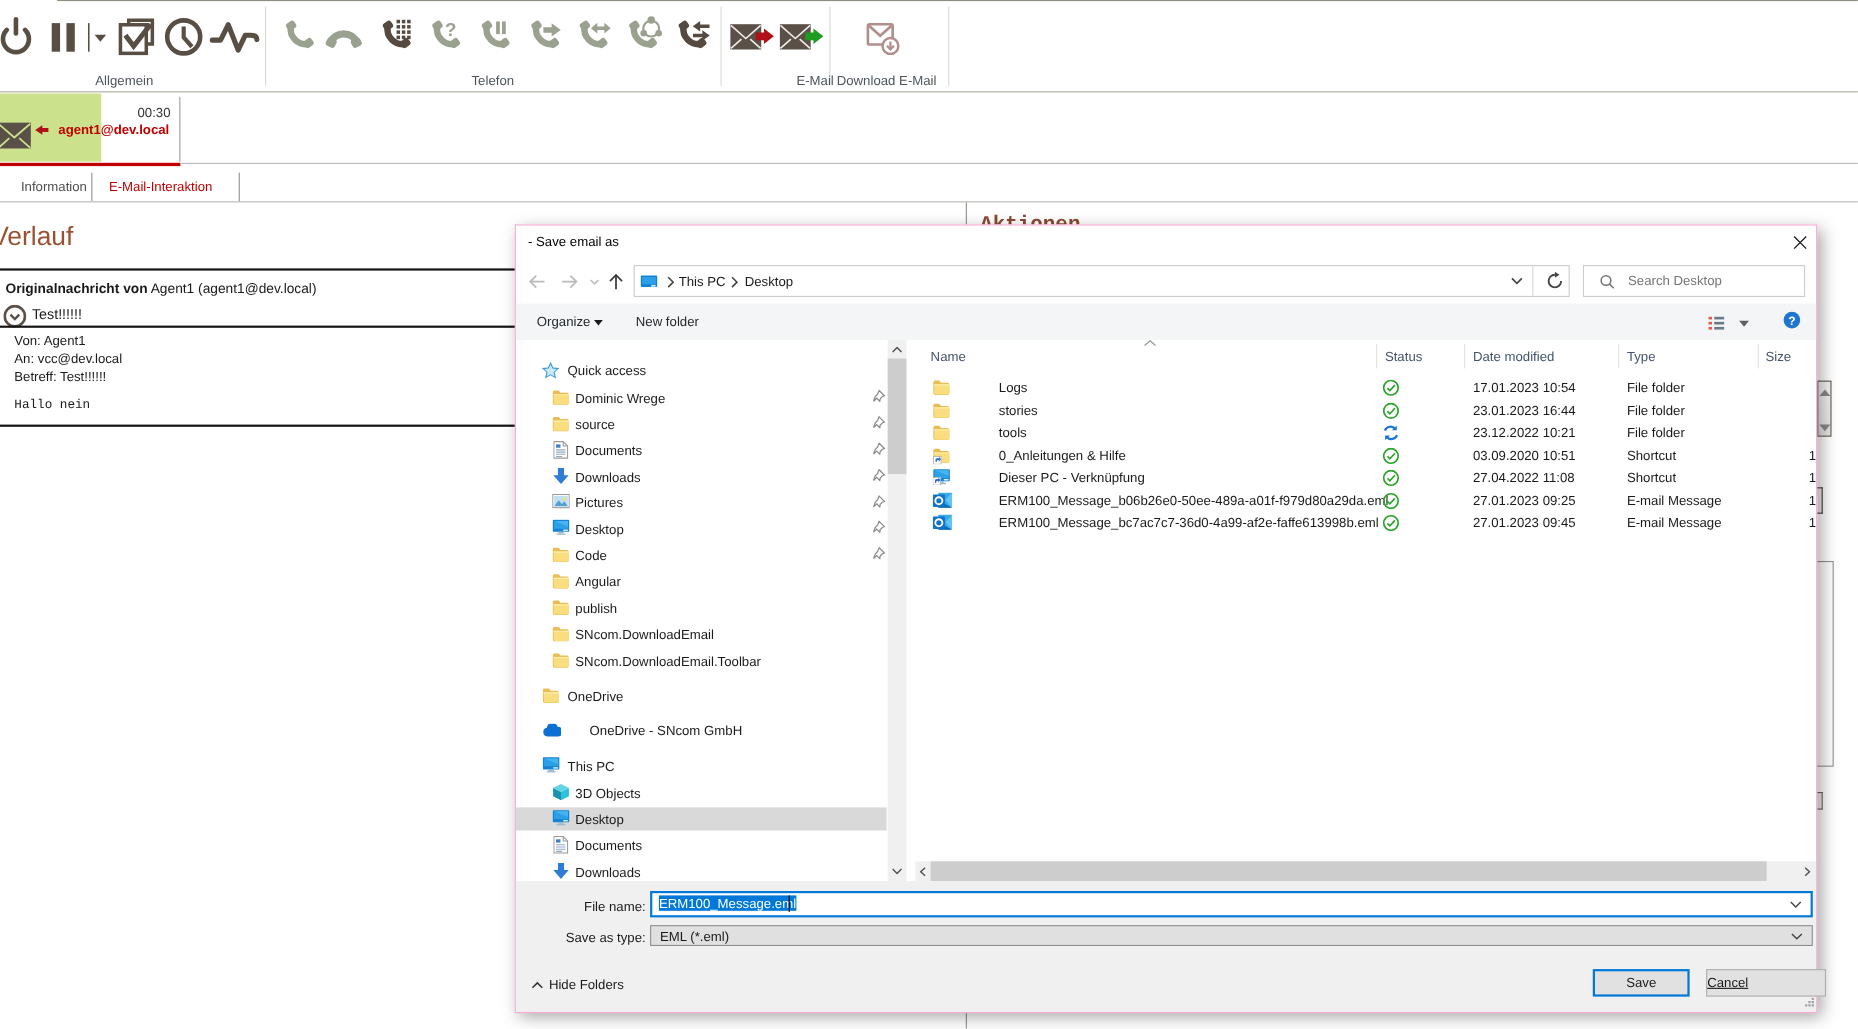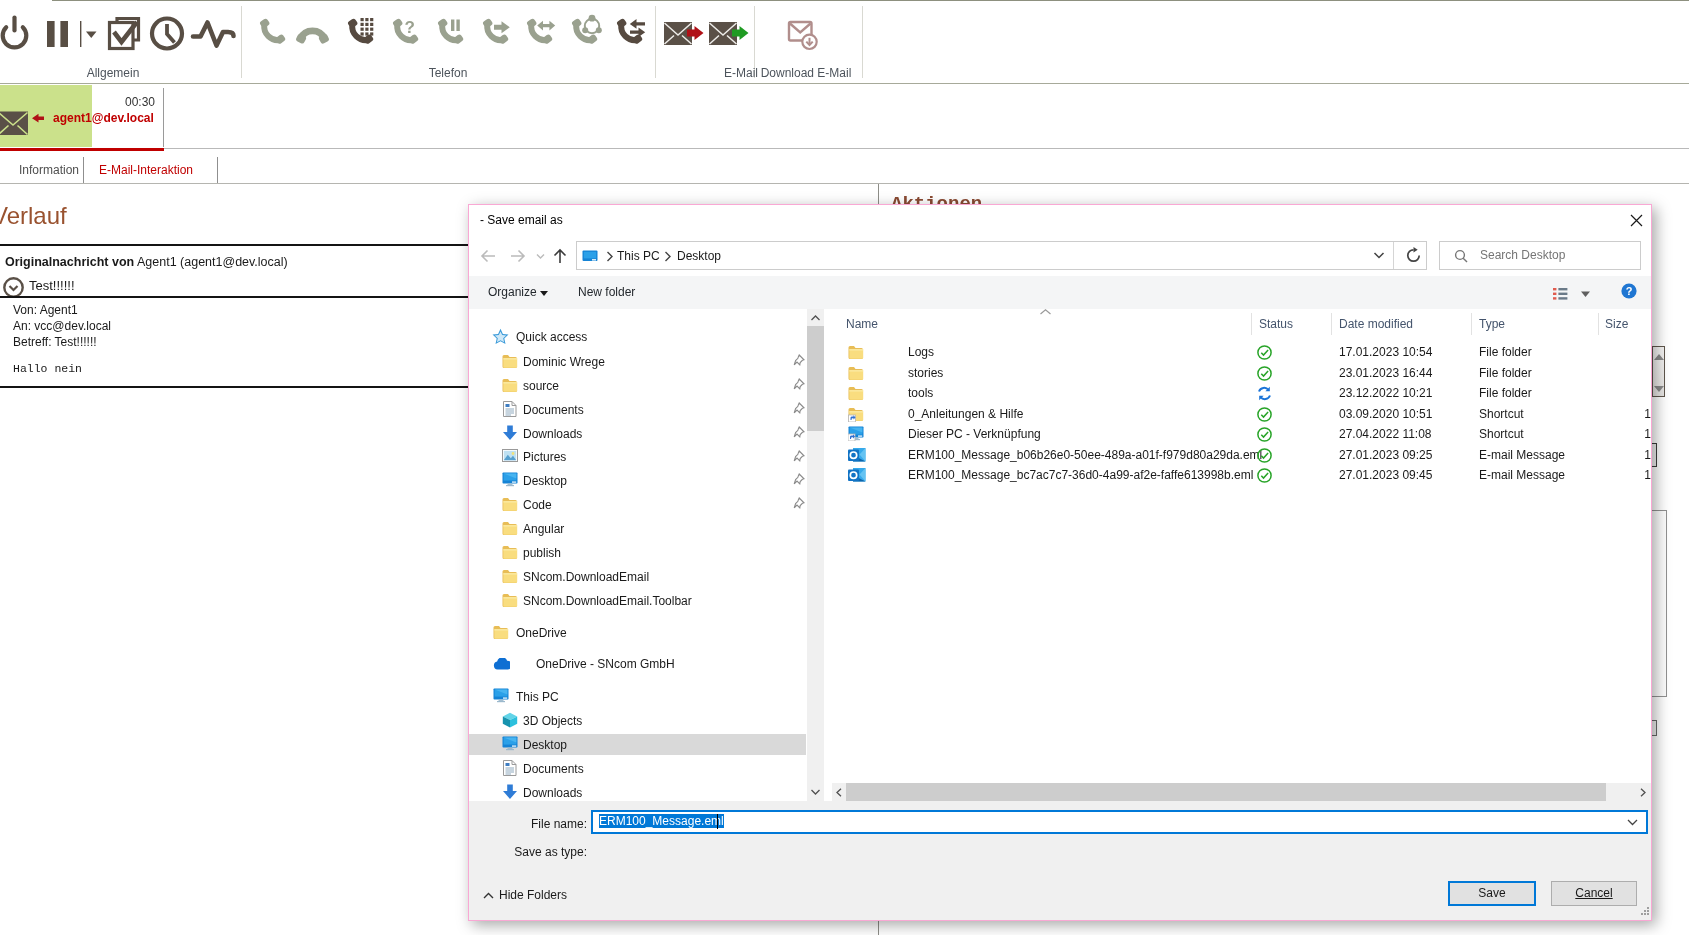--- a/index.html
+++ b/index.html
@@ -546,26 +546,33 @@
   <div class="abs" style="left:0;top:596px;width:1182px;height:119px;background:#f0f0f0;">
     <div class="abs" style="left:0px;top:16px;width:118px;text-align:right;font-size:12px;">File name:</div>
     <div class="abs" style="left:122px;top:9px;width:1057px;height:24px;background:#fff;border:2px solid #0078d7;box-sizing:border-box;">
       <span style="position:absolute;left:6px;top:2px;font-size:12px;background:#0078d7;color:#fff;">ERM100_Message.eml</span>
         <span style="position:absolute;left:124px;top:2px;width:1px;height:15px;background:#000;"></span>
       <svg style="position:absolute;right:8px;top:7px" width="11" height="7" viewBox="0 0 11 7">
           <path d="M 1 1 L 5.5 5.5 L 10 1" stroke="#444" stroke-width="1.3" fill="none"></path>
         </svg>
     </div>
     <div class="abs" style="left:0px;top:44px;width:118px;text-align:right;font-size:12px;">Save as type:</div>
+    <div class="abs" style="left:122px;top:40px;width:1057px;height:19px;background:#e0e0e0;border:1px solid #8f8f8f;box-sizing:border-box;">
+      <span style="position:absolute;left:8px;top:2px;font-size:12px;">EML (*.eml)</span>
+        <span style="position:absolute;left:123px;top:1px;width:1px;height:15px;"></span>
+      <svg style="position:absolute;right:8px;top:6px" width="11" height="7" viewBox="0 0 11 7">
+          <path d="M 1 1 L 5.5 5.5 L 10 1" stroke="#444" stroke-width="1.3" fill="none"></path>
+        </svg>
+    </div>
     <svg class="abs" style="left:14px;top:91px" width="11" height="7" viewBox="0 0 11 7">
         <path d="M 1 6 L 5.5 1.5 L 10 6" stroke="#333" stroke-width="1.4" fill="none"></path>
       </svg>
     <div class="abs" style="left:30px;top:87px;font-size:12px;">Hide Folders</div>
     <div class="abs" style="left:979px;top:80px;width:88px;height:25px;background:#e1e1e1;border:2px solid #0078d7;box-sizing:border-box;text-align:center;font-size:12px;line-height:21px;">Save</div>
-    <div class="abs" style="left:1082px;top:80px;width:86px;height:25px;background:#e1e1e1;border:1px solid #adadad;box-sizing:border-box;text-align:center;font-size:12px;line-height:23px;text-decoration:underline;">Cancel</div>
+    <div class="abs" style="left:1082px;top:80px;width:109px;height:25px;background:#e1e1e1;border:1px solid #adadad;box-sizing:border-box;font-size:12px;line-height:23px;text-decoration:underline;">Cancel</div>
     <svg class="abs" style="left:1172px;top:106px" width="9" height="9" viewBox="0 0 9 9">
       <g fill="#9f9f9f">
           <rect x="6" y="0" width="2" height="2"></rect>
           <rect x="3" y="3" width="2" height="2"></rect>
           <rect x="6" y="3" width="2" height="2"></rect>
           <rect x="0" y="6" width="2" height="2"></rect>
           <rect x="3" y="6" width="2" height="2"></rect>
           <rect x="6" y="6" width="2" height="2"></rect>
         </g>
     </svg>

